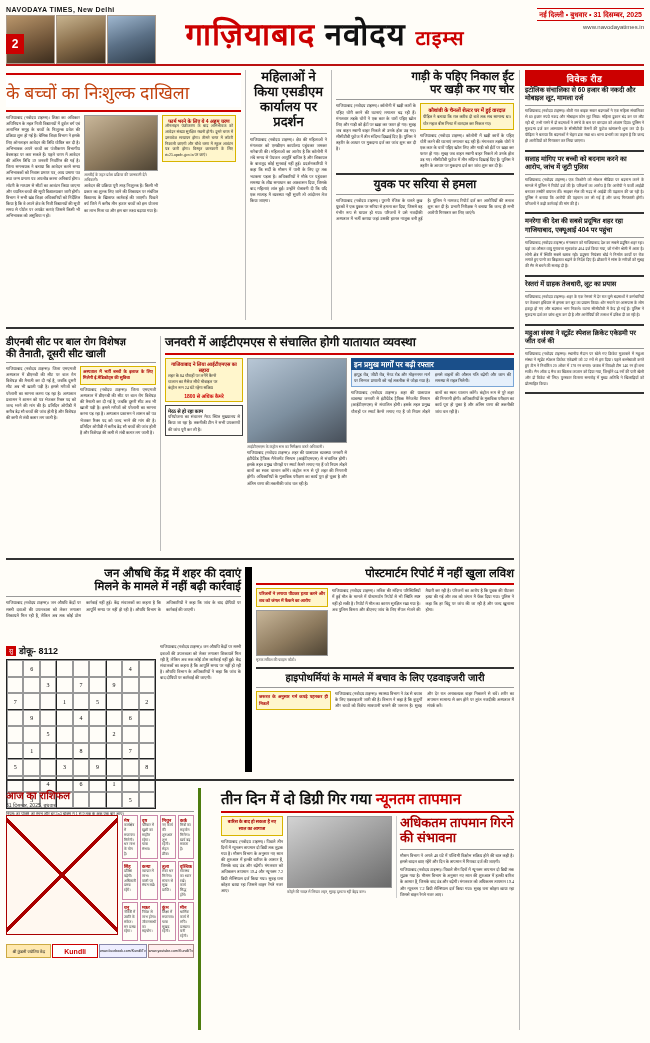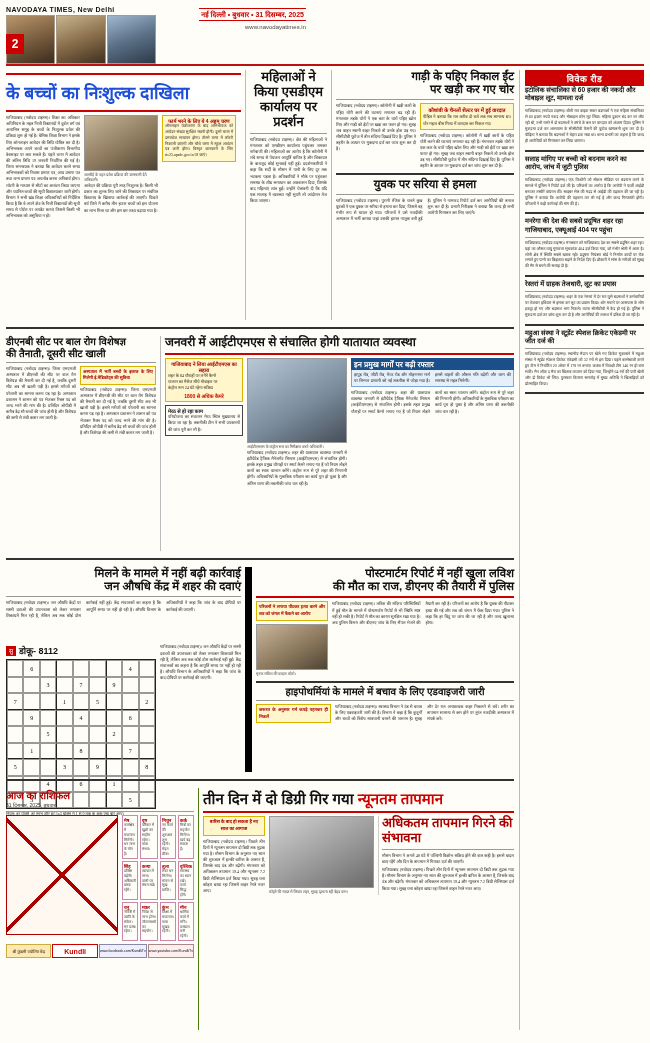--- a/index.html
+++ b/index.html
@@ -108,21 +108,21 @@
     border:1px solid #444; padding:2px;
   }
   .box-yellow { background:#fff6cc; border:1px solid #d8b400; }
   .box-blue { background:#e6f0fb; border:1px solid #7aa6d6; }
 
   
   .lead-head {
     background:#fff; padding:2px 0 3px 0;
   }
   .lead-head .l1 { font-size: 17.5px; font-weight:bold; color:#b00; letter-spacing:.2px; }
-  .lead-head .l2 { font-size: 17.5px; font-weight:bold; color:#1d4ed8; }
+  .lead-head .l2 { font-size: 17.5px; font-weight:normal; color:#c2410c; }
   .subhead-bar {
     font-size: 8px; font-weight:bold; text-align:center;
     border-top:1px solid #333; border-bottom:1px solid #333; padding:1px 0; margin:2px 0;
   }
 
   
   .sudoku {
     display:grid; grid-template-columns: repeat(9, 1fr); width:150px; height:150px;
     border:1.5px solid #222;
   }
@@ -175,20 +175,27 @@
 
   <div class="masthead">
     <div class="mh-left">
       <div class="mh-brandline">NAVODAYA TIMES, New Delhi</div>
       <div class="mh-photos">
         <div class="mh-ph p1"></div>
         <div class="mh-ph p2"></div>
         <div class="mh-ph p3"></div>
       </div>
       <div class="pagebadge">2</div>
+    </div>
+    <div class="mh-center">
+      <div class="mh-title">
+        <span class="red">गाज़ियाबाद</span>
+        <span>नवोदय</span>
+        <span class="red" style="font-size:20px">टाइम्स</span>
+      </div>
     </div>
     <div class="mh-right">
       <div class="mh-dateline">नई दिल्ली • बुधवार • 31 दिसम्बर, 2025</div>
       <div class="mh-sub">www.navodayatimes.in</div>
     </div>
   </div>
 
   <div class="content">
 
     <div class="col-main">
@@ -298,22 +305,22 @@
               <div class="body-txt cols2" style="margin-top:3px">गाजियाबाद (नवोदय टाइम्स)। शहर की यातायात व्यवस्था जनवरी से इंटीग्रेटेड ट्रैफिक मैनेजमेंट सिस्टम (आईटीएमएस) से संचालित होगी। इसके तहत प्रमुख चौराहों पर स्मार्ट कैमरे लगाए गए हैं जो नियम तोड़ने वालों का स्वतः चालान करेंगे। कंट्रोल रूम से पूरे शहर की निगरानी होगी। अधिकारियों के मुताबिक परीक्षण का कार्य पूरा हो चुका है और अंतिम चरण की तकनीकी जांच चल रही है।</div>
             </div>
           </div>
         </div>
       </div>
 
       <div class="rule-thick"></div>
 
       <div class="flexrow" style="height:205px">
         <div style="width:235px;">
+          <div class="hl hl-l">जन औषधि केंद्र में शहर की दवाएं</div>
           <div class="hl hl-l">मिलने के मामले में नहीं बढ़ी कार्रवाई</div>
-          <div class="hl hl-l">जन औषधि केंद्र में शहर की दवाएं</div>
           <div class="rule"></div>
           <div class="body-txt cols3" style="height:40px; overflow:hidden">गाजियाबाद (नवोदय टाइम्स)। जन औषधि केंद्रों पर सस्ती दवाओं की उपलब्धता को लेकर लगातार शिकायतें मिल रही हैं, लेकिन अब तक कोई ठोस कार्रवाई नहीं हुई। केंद्र संचालकों का कहना है कि आपूर्ति समय पर नहीं हो रही है। औषधि विभाग के अधिकारियों ने कहा कि जांच के बाद दोषियों पर कार्रवाई की जाएगी।</div>
 
           <div style="display:flex; gap:4px; margin-top:4px;">
             <div>
               <div style="display:flex;align-items:center;gap:3px;margin-bottom:2px">
                 <div style="width:10px;height:10px;background:#c00;color:#fff;font-size:6px;display:flex;align-items:center;justify-content:center">सु</div>
                 <div style="font-size:9px;font-weight:bold">डोकू- 8112</div>
               </div>
               <div class="sudoku" id="sudoku-grid">
@@ -402,21 +409,20 @@
               <div class="body-txt" style="width:150px;margin-top:2px">नियम: हर पंक्ति, हर स्तंभ और हर 3x3 बॉक्स में 1 से 9 तक के अंक एक बार आएं।</div>
             </div>
             <div style="flex:1">
               <div class="body-txt">गाजियाबाद (नवोदय टाइम्स)। जन औषधि केंद्रों पर सस्ती दवाओं की उपलब्धता को लेकर लगातार शिकायतें मिल रही हैं, लेकिन अब तक कोई ठोस कार्रवाई नहीं हुई। केंद्र संचालकों का कहना है कि आपूर्ति समय पर नहीं हो रही है। औषधि विभाग के अधिकारियों ने कहा कि जांच के बाद दोषियों पर कार्रवाई की जाएगी।</div>
             </div>
           </div>
         </div>
 
         <div style="flex:1; border-left:7px solid #000000; padding-left:4px;">
           <div class="hl hl-l">पोस्टमार्टम रिपोर्ट में नहीं खुला लविश</div>
-          <div class="hl hl-l">की मौत का राज, डीएनए की तैयारी में पुलिस</div>
           <div class="rule-red"></div>
           <div style="display:flex; gap:4px;">
             <div style="width:72px">
               <div class="box box-yellow">
                 <div class="body-txt" style="font-size:4.4px;font-weight:bold;color:#a00">परिजनों ने लगाया पीटकर हत्या करने और शव को जंगल में फेंकने का आरोप</div>
               </div>
               <div class="photo warm" style="height:46px;margin-top:3px"></div>
               <div class="cap">मृतक लविश की फाइल फोटो।</div>
             </div>
             <div style="flex:1">
@@ -502,21 +508,21 @@
             </div>
           </div>
           <div class="adstrip">
             <div style="background:#ffe9b0;border:1px solid #ca4;font-size:4px;display:flex;align-items:center;justify-content:center">श्री कुंडली ज्योतिष केंद्र</div>
             <div style="background:#fff;border:1px solid #c00;color:#c00;font-weight:bold;font-size:7px;display:flex;align-items:center;justify-content:center">Kundli</div>
             <div style="background:#eef;border:1px solid #88a;font-size:3.6px;display:flex;align-items:center;justify-content:center">www.facebook.com/KundliTv</div>
             <div style="background:#fee;border:1px solid #a88;font-size:3.6px;display:flex;align-items:center;justify-content:center">www.youtube.com/KundliTv</div>
           </div>
         </div>
 
-        <div style="flex:1; border-left:1px solid #4d7c0f; padding-left:4px">
+        <div style="flex:1; border-left:3px solid #4d7c0f; padding-left:20px">
           <div class="weather-head">
             <span>तीन दिन में दो डिग्री गिर गया</span>
             <span class="red">न्यूनतम तापमान</span>
           </div>
           <div class="rule-red"></div>
           <div style="display:flex;gap:4px">
             <div style="width:62px">
               <div class="box box-yellow">
                 <div class="body-txt" style="font-size:4.6px;font-weight:bold;color:#a00;text-align:center">बारिश के बाद हो सकता है नए साल का आगाज</div>
               </div>

